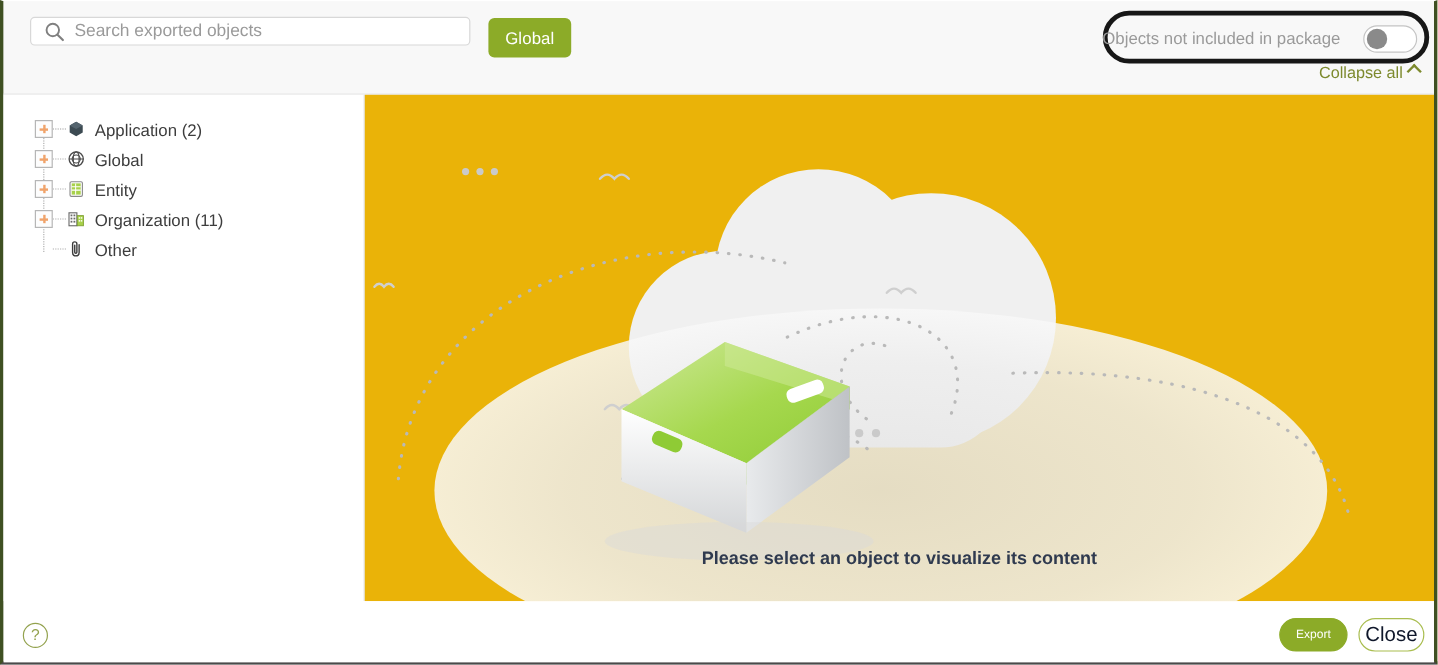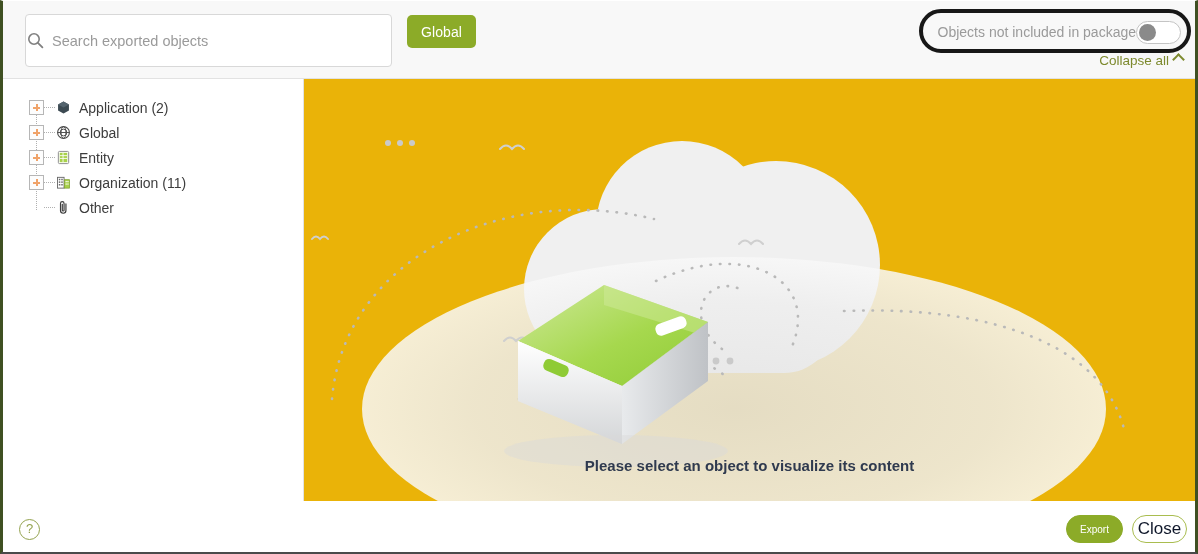--- a/index.html
+++ b/index.html
@@ -31,26 +31,27 @@
     height: 78px;
     background: #f8f8f8;
     border-bottom: 1px solid #e2e2e2;
   }
 
   .search-wrap {
     position: absolute;
     left: 22px;
     top: 13px;
     width: 367px;
-    height: 53px;
+    height: 24px;
     background: #ffffff;
     border: 1px solid #d8d8d8;
     border-radius: 4px;
     display: flex;
     align-items: center;
+    padding-left: 10px;
   }
   .search-icon {
     width: 18px; height: 18px;
     flex: 0 0 auto;
     display: flex; align-items: center; justify-content: center;
     margin-right: 8px;
   }
   .search-input {
     border: none;
     outline: none;
@@ -91,21 +92,21 @@
   }
   .toggle-row {
     position: absolute;
     left: 926px;
     top: 18px;
     width: 252px;
     height: 26px;
     display: flex;
     align-items: center;
     justify-content: flex-end;
-    gap: 0;
+    gap: 19px;
   }
   .toggle-label {
     font-size: 14px;
     color: #9a9a9a;
     white-space: nowrap;
   }
   .toggle-switch {
     width: 45px;
     height: 23px;
     border-radius: 12px;

